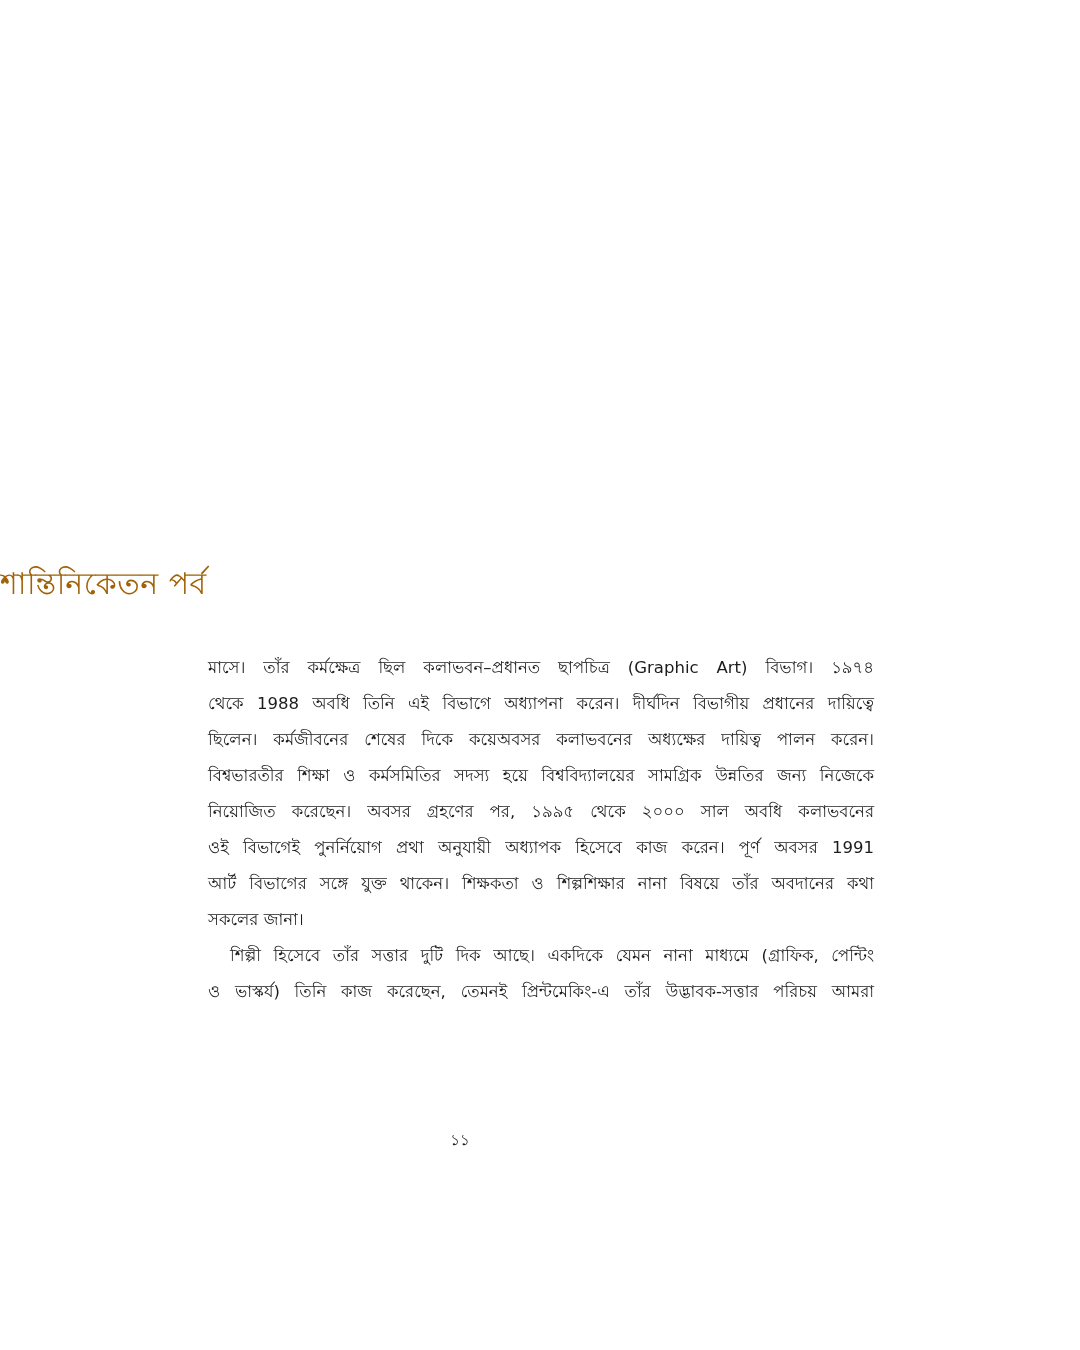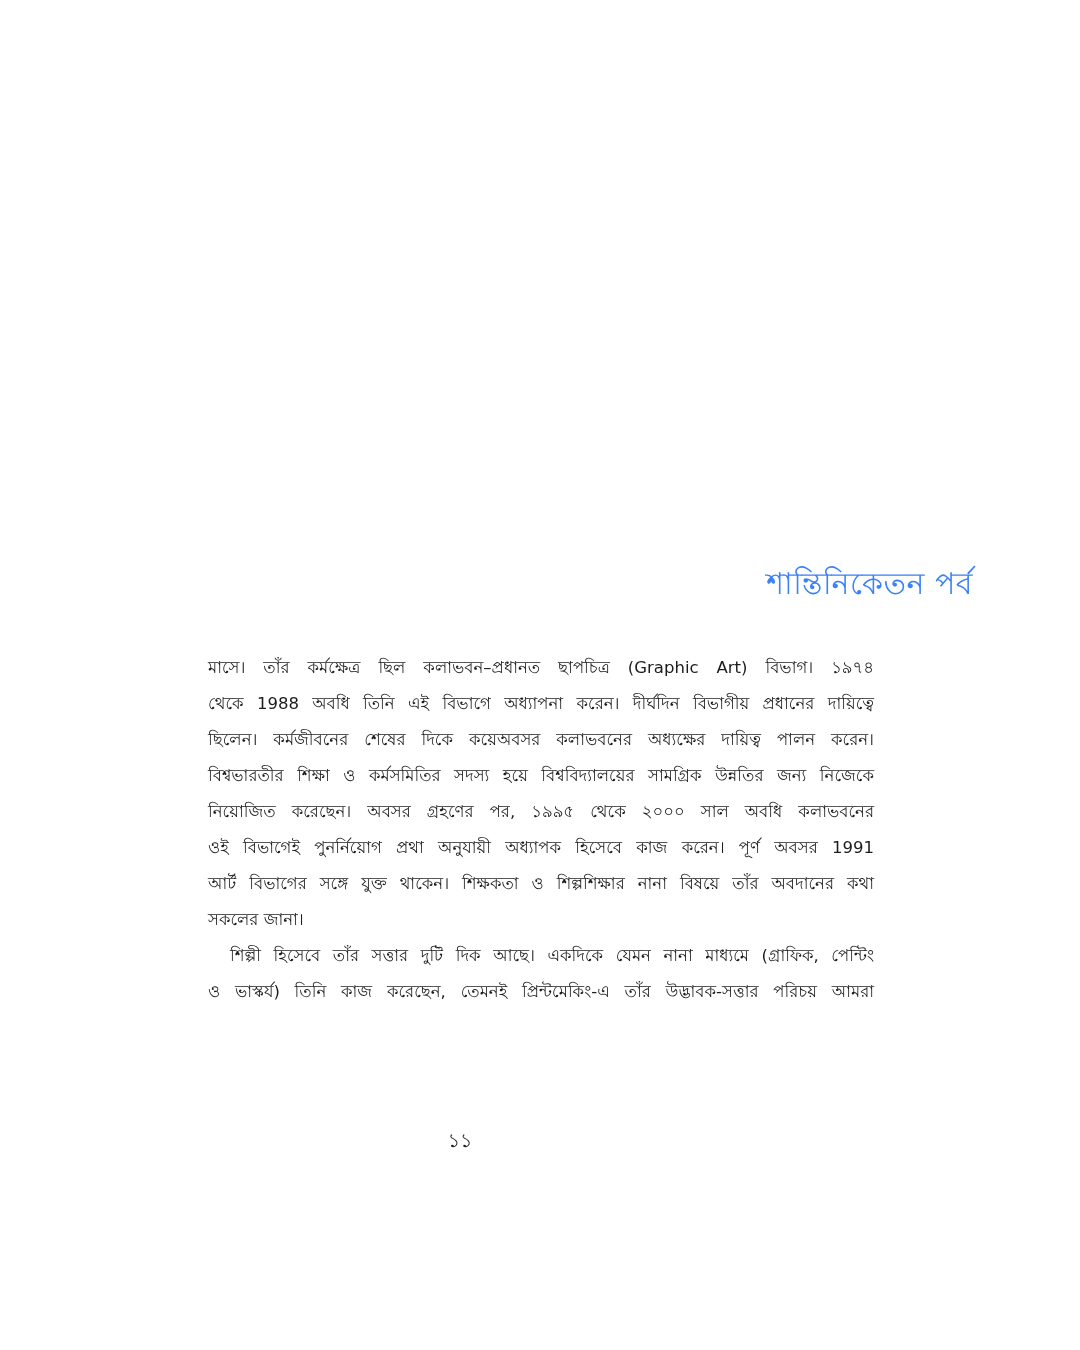--- a/index.html
+++ b/index.html
@@ -20,24 +20,24 @@
       left: 0; top: 0;
       width: 1080px;
       height: 1350px;
       background: #ffffff;
     }
     .chapter-title {
       position: absolute;
       top: 562px;
       left: 0;
       width: 973px;
-      text-align: right;
+      text-align: left;
       font-size: 30px;
       line-height: 44px;
-      color: #3b82f6;
+      color: #a16207;
       letter-spacing: 0.5px;
     }
     .body-text {
       position: absolute;
       left: 208px;
       top: 650px;
       width: 666px;
     }
     .line {
       display: block;
@@ -54,21 +54,21 @@
     }
     .line.indent {
       padding-left: 22px;
     }
     .page-number {
       position: absolute;
       top: 1126px;
       left: 0;
       width: 920px;
       text-align: center;
-      font-size: 19px;
+      font-size: 15px;
       line-height: 28px;
       color: #222;
     }
   </style>
 </head>
 <body>
 
 <div class="page">
 
   <h1 class="chapter-title" style="margin:0;font-weight:normal;">শান্তিনিকেতন পর্ব</h1>

